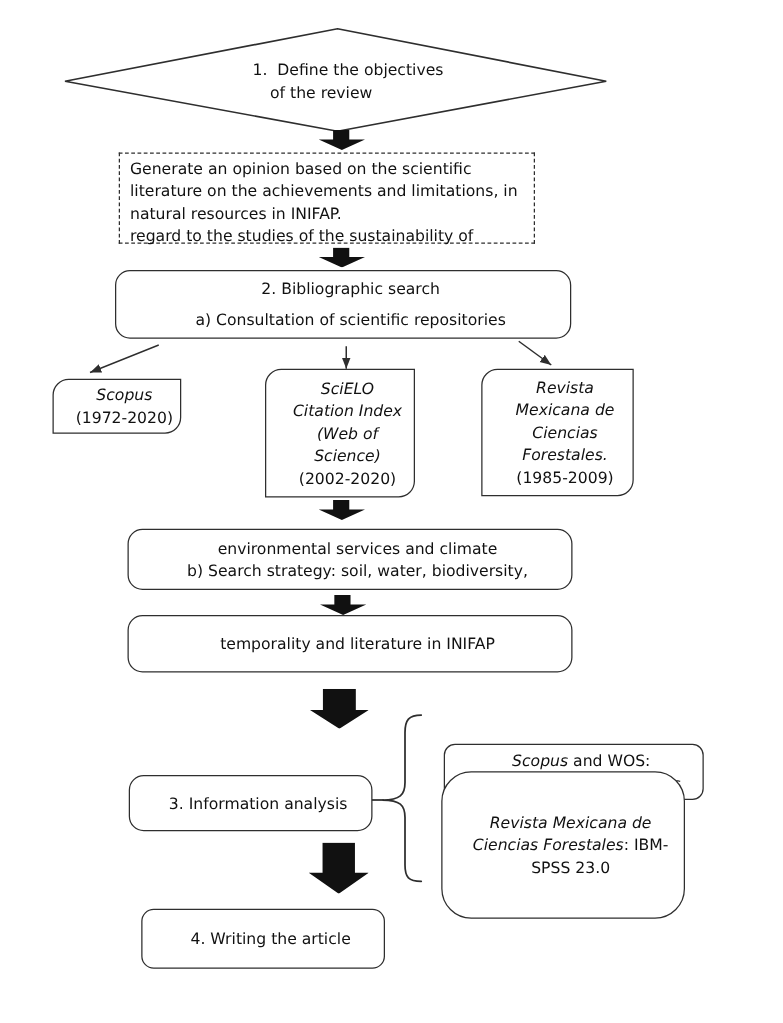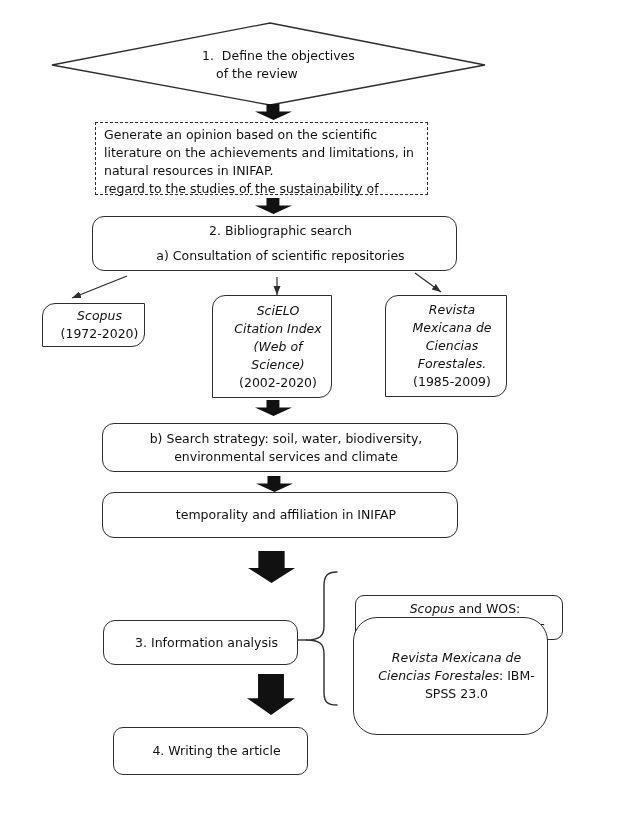--- a/index.html
+++ b/index.html
@@ -107,28 +107,28 @@
       <div class="tline"><span style="font-style: italic;">Revista</span></div>
       <div class="tline"><span style="font-style: italic;">Mexicana de</span></div>
       <div class="tline"><span style="font-style: italic;">Ciencias</span></div>
       <div class="tline"><span style="font-style: italic;">Forestales.</span></div>
       <div class="tline"><span>(1985-2009)</span></div>
     </div>
 
   <div id="arrow-3" class="sarrow"></div>
 
   <div id="strategy-box" class="box rounded">
+      <div class="tline"><span>environmental services and climate</span></div>
       <div class="tline"><span>b) Search strategy: soil, water, biodiversity,</span></div>
-      <div class="tline"><span>environmental services and climate</span></div>
     </div>
 
   <div id="arrow-4" class="sarrow"></div>
 
   <div id="criteria-box" class="box rounded">
-      <div class="tline"><span>temporality and affiliation in INIFAP</span></div>
+      <div class="tline"><span>temporality and literature in INIFAP</span></div>
     </div>
 
   <div id="big-arrow-1" class="barrow1"></div>
 
   <div id="wos-box" class="box r9">
       <div class="tline"><span style="font-style: italic;">Scopus</span><span> and WOS:</span></div>
       <div class="tline"><span>Bibliometrix and </span><span style="font-style: italic;">Ciencias</span></div>
     </div>
   <div id="ibm-box" class="box biground">
       <div class="tline"><span style="font-style: italic;">Revista Mexicana de</span></div>

